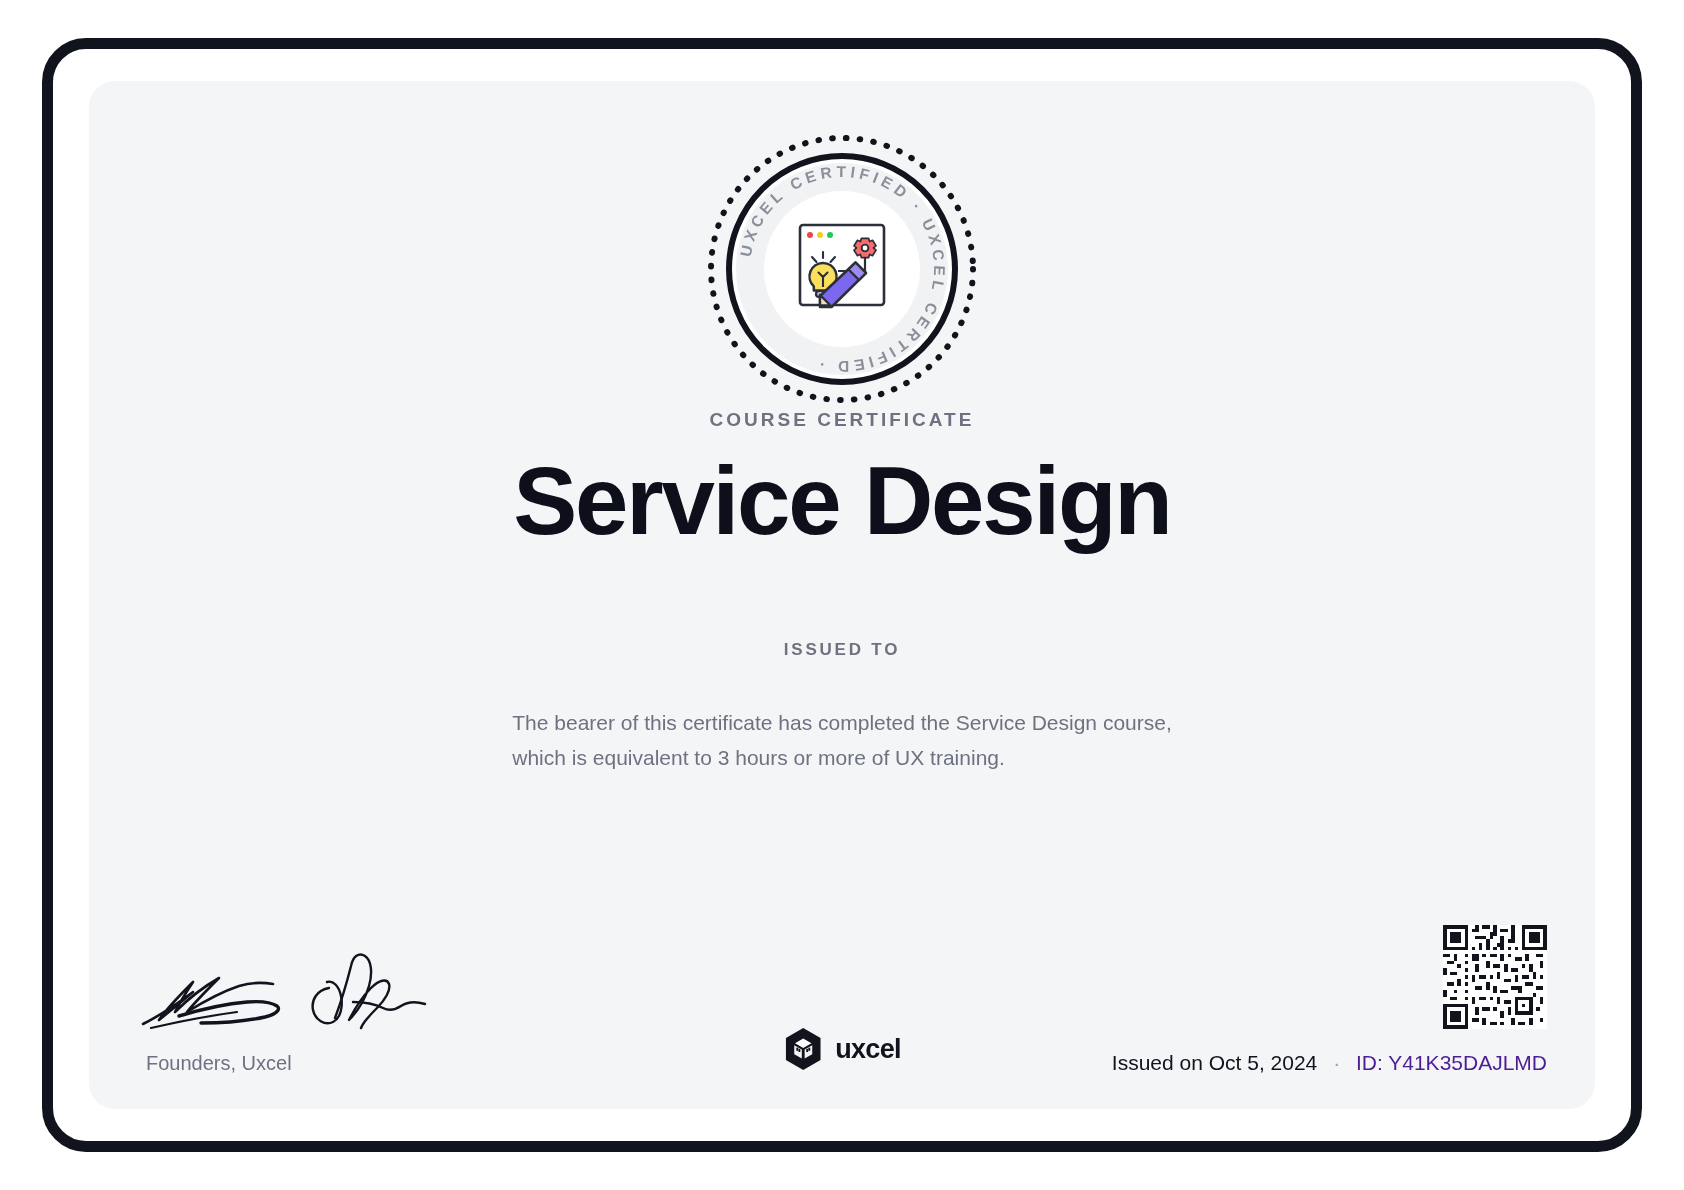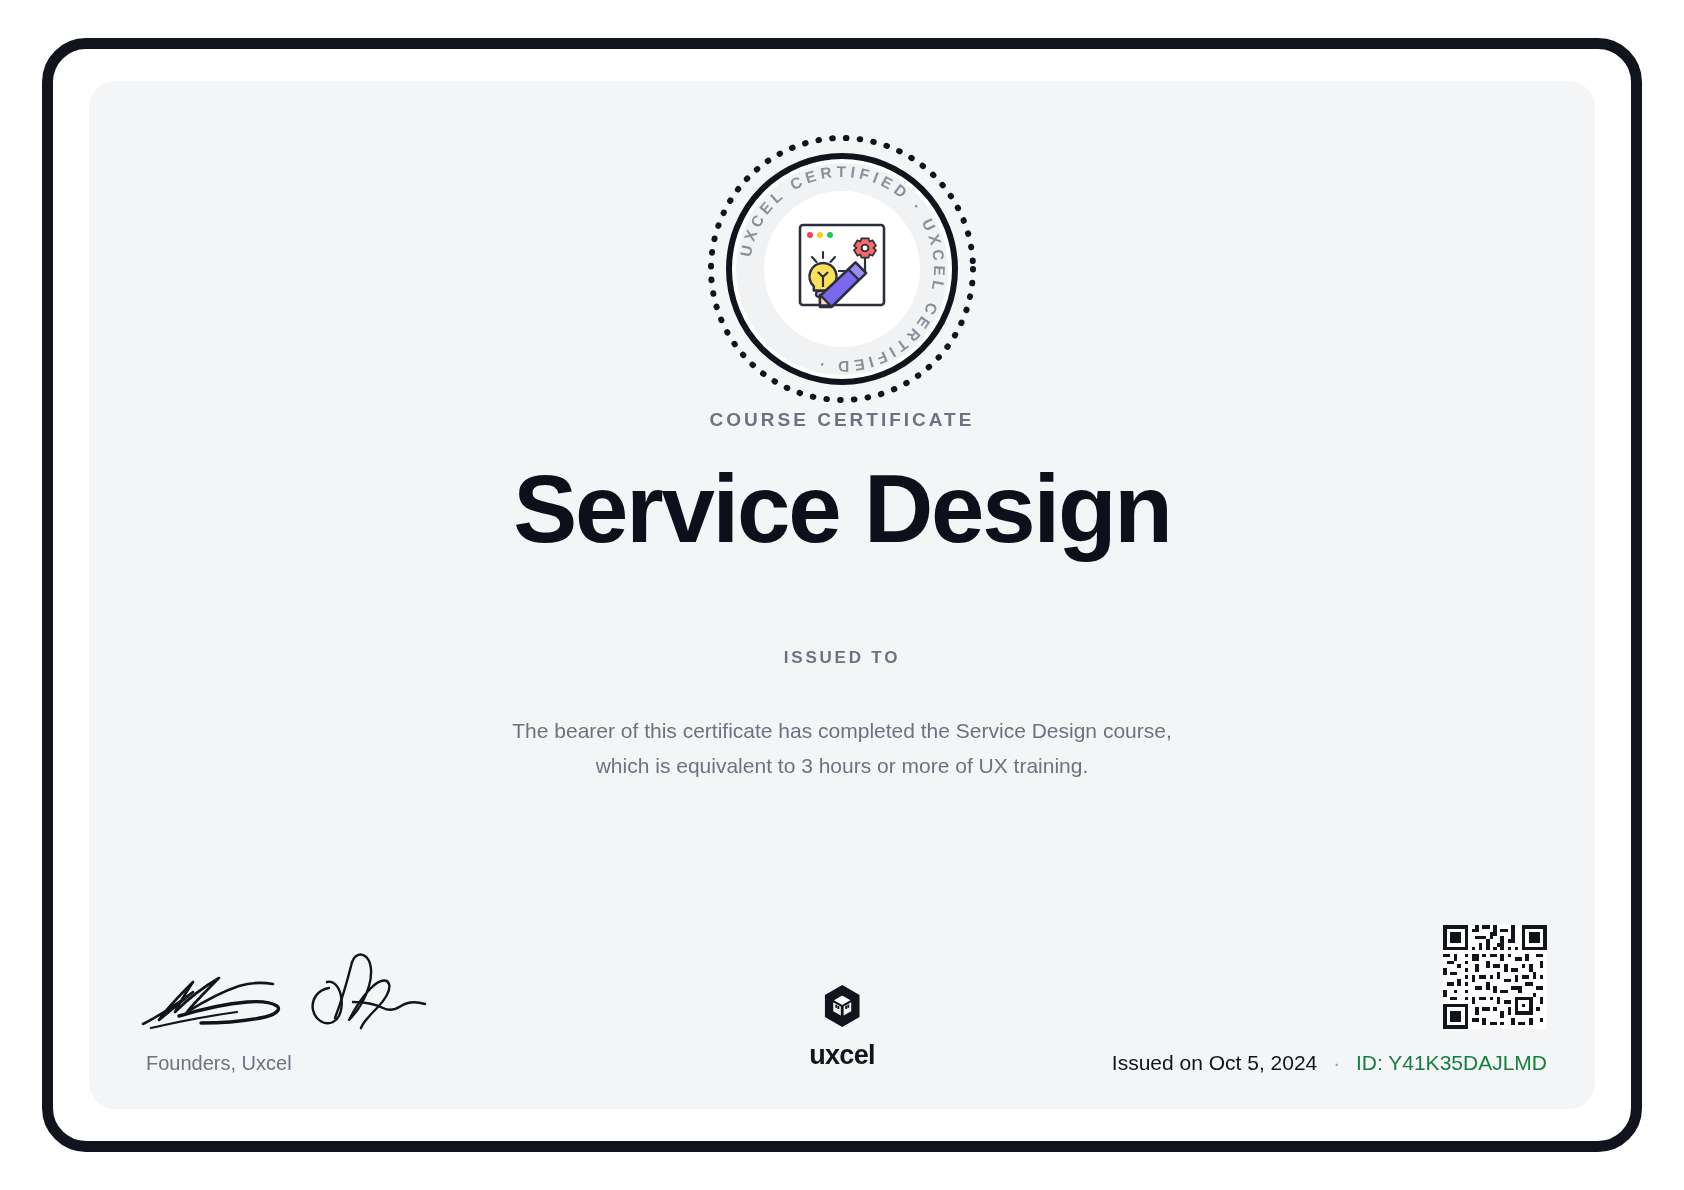--- a/index.html
+++ b/index.html
@@ -66,42 +66,41 @@
     font-weight: bold;
     letter-spacing: 3.0px;
     color: #6d7280;
     text-transform: uppercase;
   }
   #course-title {
     font-size: 96px;
     font-weight: bold;
     letter-spacing: -2.2px;
     color: #0d0f1a;
-    margin-top: 28px;
+    margin-top: 20px;
     line-height: 1.05;
     text-align: center;
   }
   #issued-to-label {
     font-size: 17px;
     font-weight: bold;
     letter-spacing: 2.8px;
     color: #6d7280;
     text-transform: uppercase;
     margin-top: 24px;
   }
   #recipient-name {
     font-size: 41px;
     font-weight: bold;
     letter-spacing: -0.6px;
     color: #11131d;
     margin-top: 24px;
   }
   #description {
     margin-top: 46px;
-    text-align: center;
     color: #6d7280;
     font-size: 21px;
     line-height: 1.65;
     max-width: 860px;
   }
   #description .desc-line { display: block; }
 
   
   #footer {
     position: absolute;
@@ -125,21 +124,20 @@
   }
 
   #brand-logo {
     position: absolute;
     left: 50%;
     transform: translateX(-50%);
     bottom: 4px;
     display: flex;
     align-items: center;
     gap: 12px;
-    flex-direction: column;
   }
   #brand-wordmark {
     font-size: 27px;
     font-weight: bold;
     letter-spacing: -0.7px;
     color: #11131d;
   }
 
   #meta-block {
     position: absolute;
@@ -151,21 +149,21 @@
     display: block;
     margin-left: auto;
     margin-bottom: 22px;
   }
   #meta-line {
     font-size: 21px;
     white-space: nowrap;
   }
   #issued-on-text { color: #11131d; }
   #meta-separator { color: #9aa0a8; padding: 0 10px; }
-  #certificate-id-text { color: #15803d; }
+  #certificate-id-text { color: #4c1d95; }
 </style>
 </head>
 <body>
 
 <div id="certificate-root">
   <div id="certificate-frame">
     <div id="certificate-inner">
       <div id="certificate-body">
 
         <div id="seal-wrap">

